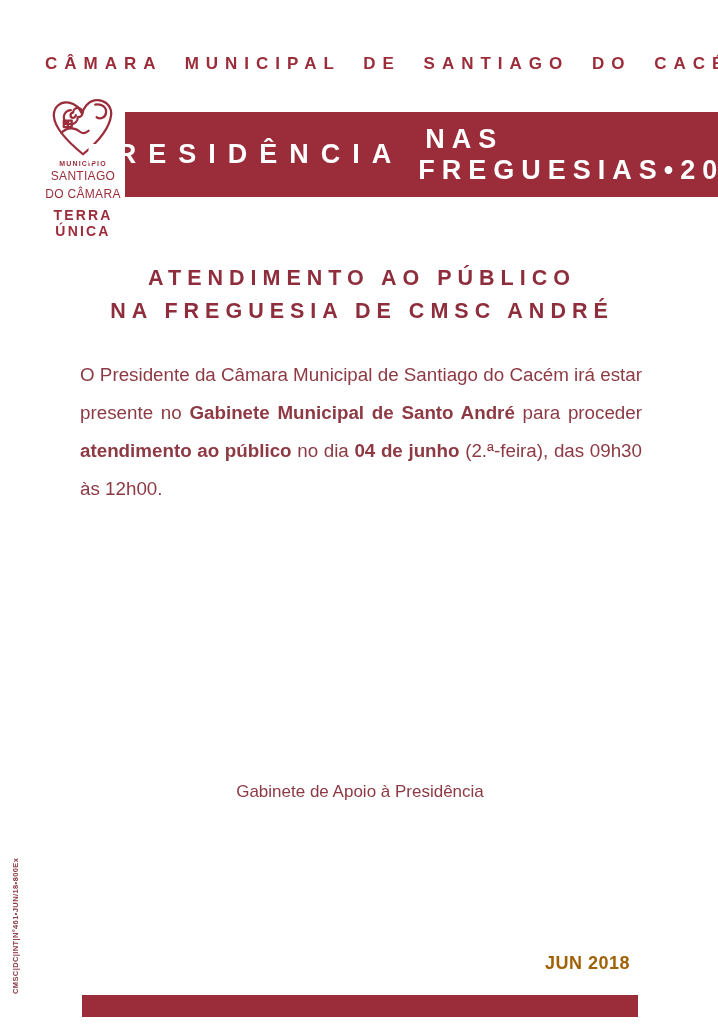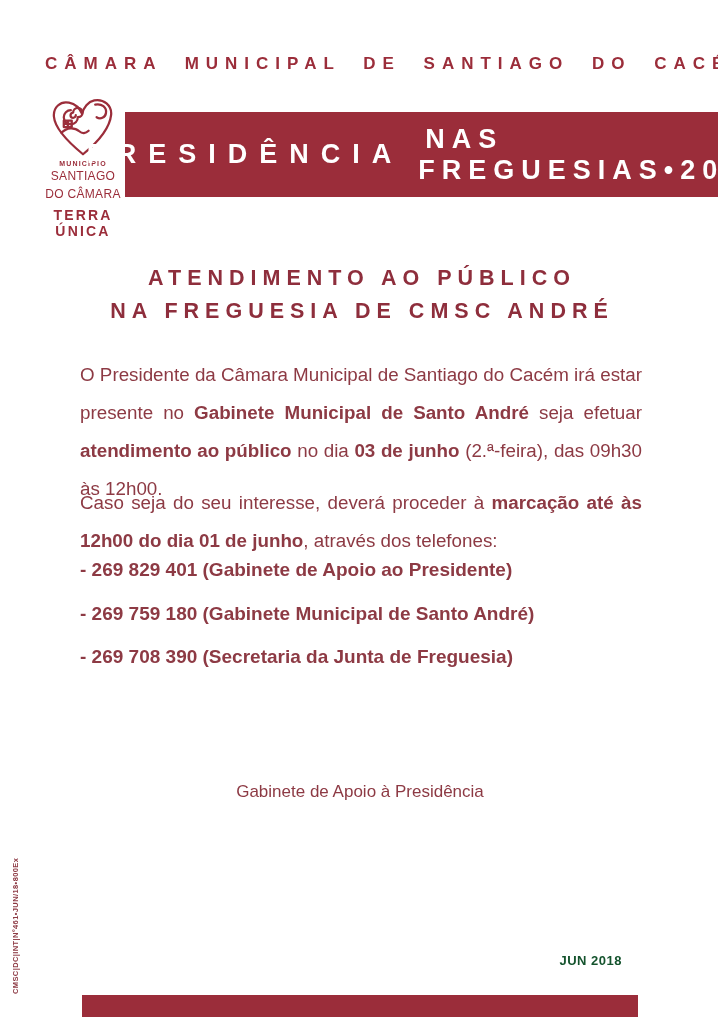--- a/index.html
+++ b/index.html
@@ -125,25 +125,25 @@
     transform: rotate(180deg);
     font-size: 7.5px;
     letter-spacing: 0.4px;
     color: #8d3a44;
     font-weight: 700;
     text-align: center;
   }
 
   .date-note {
     position: absolute;
-    right: 96px;
+    right: 88px;
     top: 953px;
-    font-size: 13px;
-    font-weight: 700;
-    color: #14532d;
+    font-size: 18px;
+    font-weight: 700;
+    color: #a16207;
     letter-spacing: 0.5px;
   }
 
   .bottom-bar {
     position: absolute;
     left: 82px;
     top: 995px;
     width: 556px;
     height: 22px;
     background: #9b2d3a;
@@ -175,29 +175,23 @@
   <div class="banner">
     <div class="banner-line1">PRESIDÊNCIA</div>
     <div class="banner-line2">NAS FREGUESIAS•2018</div>
   </div>
 
   <div class="doc-title">
     <div>ATENDIMENTO AO PÚBLICO</div>
     <div>NA FREGUESIA DE CMSC ANDRÉ</div>
   </div>
 
-  <p class="para p1"><span>O Presidente da Câmara Municipal de Santiago do Cacém irá estar presente no </span><b>Gabinete Municipal de Santo André</b><span> seja efetuar </span><b>atendimento ao público</b><span> no dia </span><b>03 de junho</b><span> (2.ª-feira), das 09h30 às 12h00.</span></p>
-
-  <p class="para p2"><span>Caso seja do seu interesse, deverá proceder à </span><b>marcação até às 12h00 do dia 01 de junho</b><span>, através dos telefones:</span></p>
-
-  <div class="phones">
-    <div class="phone">-  269 829 401 (Gabinete de Apoio ao Presidente)</div>
-    <div class="phone">-  269 759 180 (Gabinete Municipal de Santo André)</div>
-    <div class="phone">- 269 708 390 (Secretaria da Junta de Freguesia)</div>
-  </div>
+  <p class="para p1"><span>O Presidente da Câmara Municipal de Santiago do Cacém irá estar presente no </span><b>Gabinete Municipal de Santo André</b><span> para proceder </span><b>atendimento ao público</b><span> no dia </span><b>04 de junho</b><span> (2.ª-feira), das 09h30 às 12h00.</span></p>
+
+
 
 
   <div class="signature">Gabinete de Apoio à Presidência</div>
 
   <div class="edition">CMSC|DC|INT|Nº461•JUN/18•800Ex</div>
 
   <div class="date-note">JUN 2018</div>
 
   <div class="bottom-bar"></div>
 

